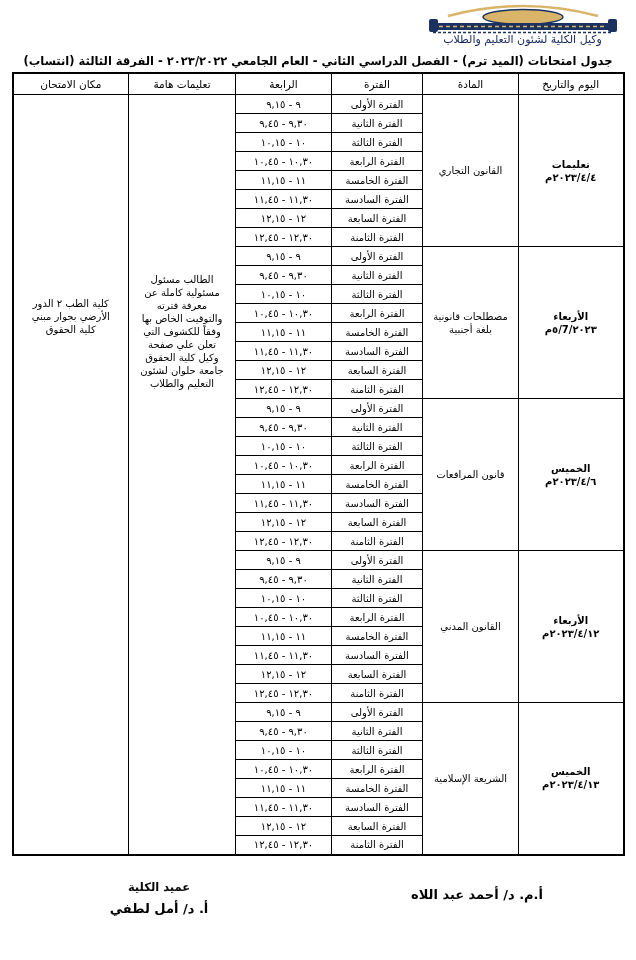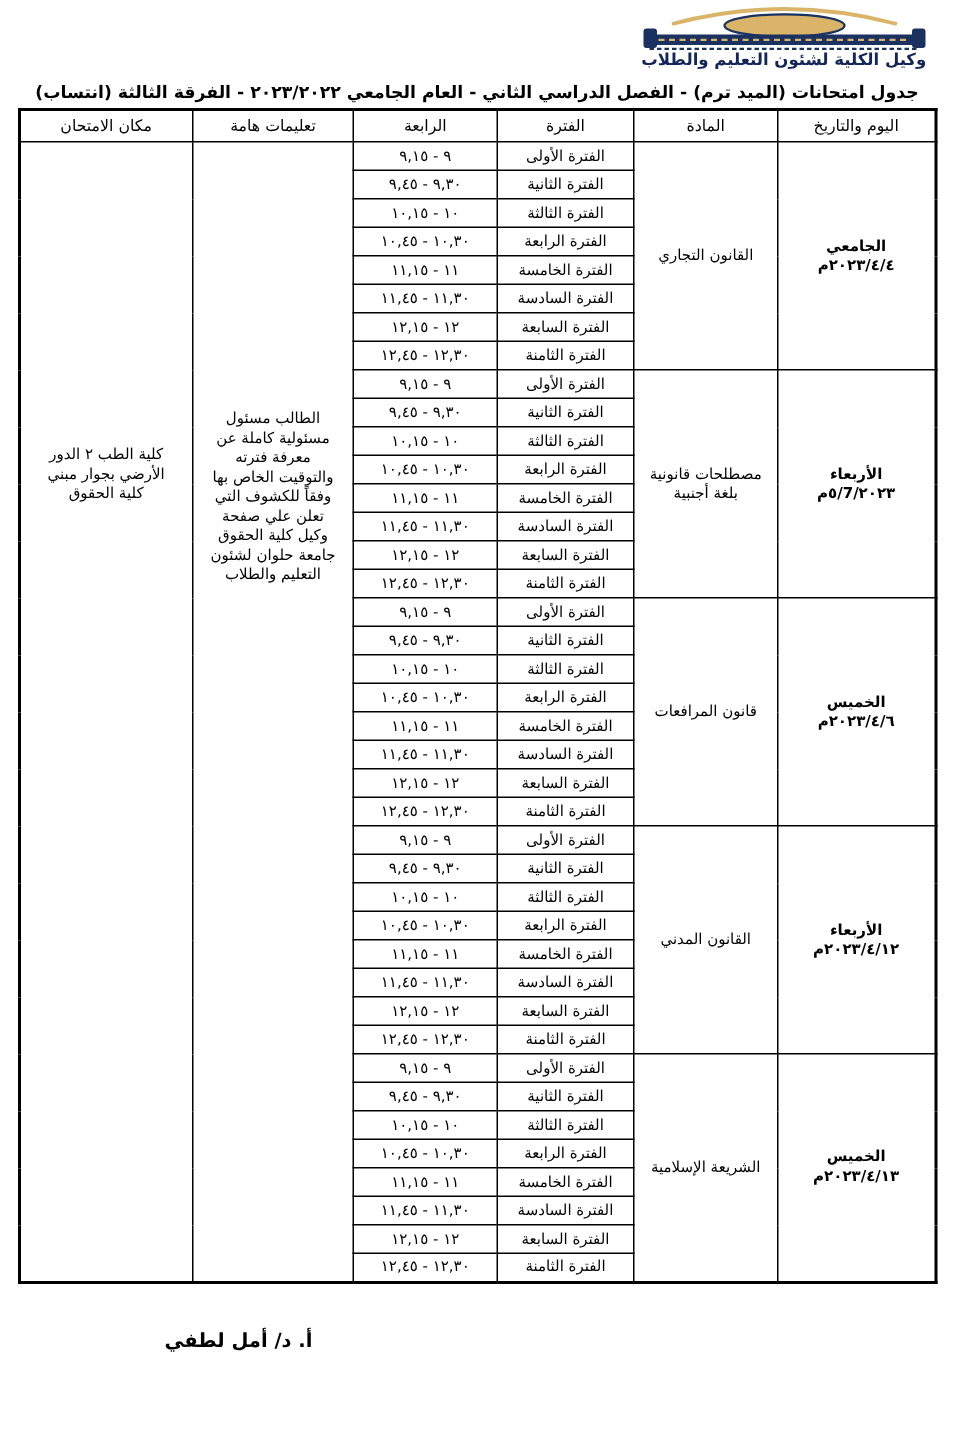--- a/index.html
+++ b/index.html
@@ -23,21 +23,21 @@
   .logo-wrap {
     position: absolute;
     top: 2px;
     right: 6px;
     width: 215px;
     text-align: center;
   }
   .logo-wrap svg { display: block; margin: 0 auto; }
   .banner-text {
     font-size: 11px;
-    font-weight: bold;
+    font-weight: normal;
     color: #14255a;
     margin-top: -1px;
     white-space: nowrap;
   }
   .doc-title {
     text-align: center;
     font-weight: bold;
     font-size: 11.5px;
     margin-top: 4px;
   }
@@ -143,21 +143,21 @@
       <th>المادة</th>
       <th>الفترة</th>
       <th>الرابعة</th>
       <th>تعليمات هامة</th>
       <th>مكان الامتحان</th>
     </tr>
   </thead>
   <tbody id="schedule-body">
       <tr style="height: 19px;">
         <td class="day-cell" rowspan="8">
-          <div>الجامعي</div>
+          <div>تعليمات</div>
           <div>٢٠٢٣/٤/٤م</div>
         </td>
         <td class="subject-cell" rowspan="8">القانون التجاري</td>
         <td class="period-cell">الفترة الأولى</td>
         <td class="time-cell">٩ - ٩,١٥</td>
         <td class="instructions-cell" rowspan="40">الطالب مسئول مسئولية كاملة عن معرفة فترته والتوقيت الخاص بها وفقاً للكشوف التي تعلن علي صفحة وكيل كلية الحقوق جامعة حلوان لشئون التعليم والطلاب</td>
         <td class="location-cell" rowspan="40">كلية الطب ٢ الدور الأرضي بجوار مبني كلية الحقوق</td>
       </tr>
       <tr style="height: 19px;">
         <td class="period-cell">الفترة الثانية</td>
@@ -333,17 +333,19 @@
       </tr>
       <tr style="height: 19px;">
         <td class="period-cell">الفترة الثامنة</td>
         <td class="time-cell">١٢,٣٠ - ١٢,٤٥</td>
       </tr>
     </tbody>
 </table>
 
 <div class="footer">
   <div class="sig">
+    <div class="sig-name">أ.م. د/ أحمد عبد اللاه</div>
   </div>
   <div class="sig">
+    <div class="sig-title">عميد الكلية</div>
     <div class="sig-name">أ. د/ أمل لطفي</div>
   </div>
 </div>
 
 </body></html>

